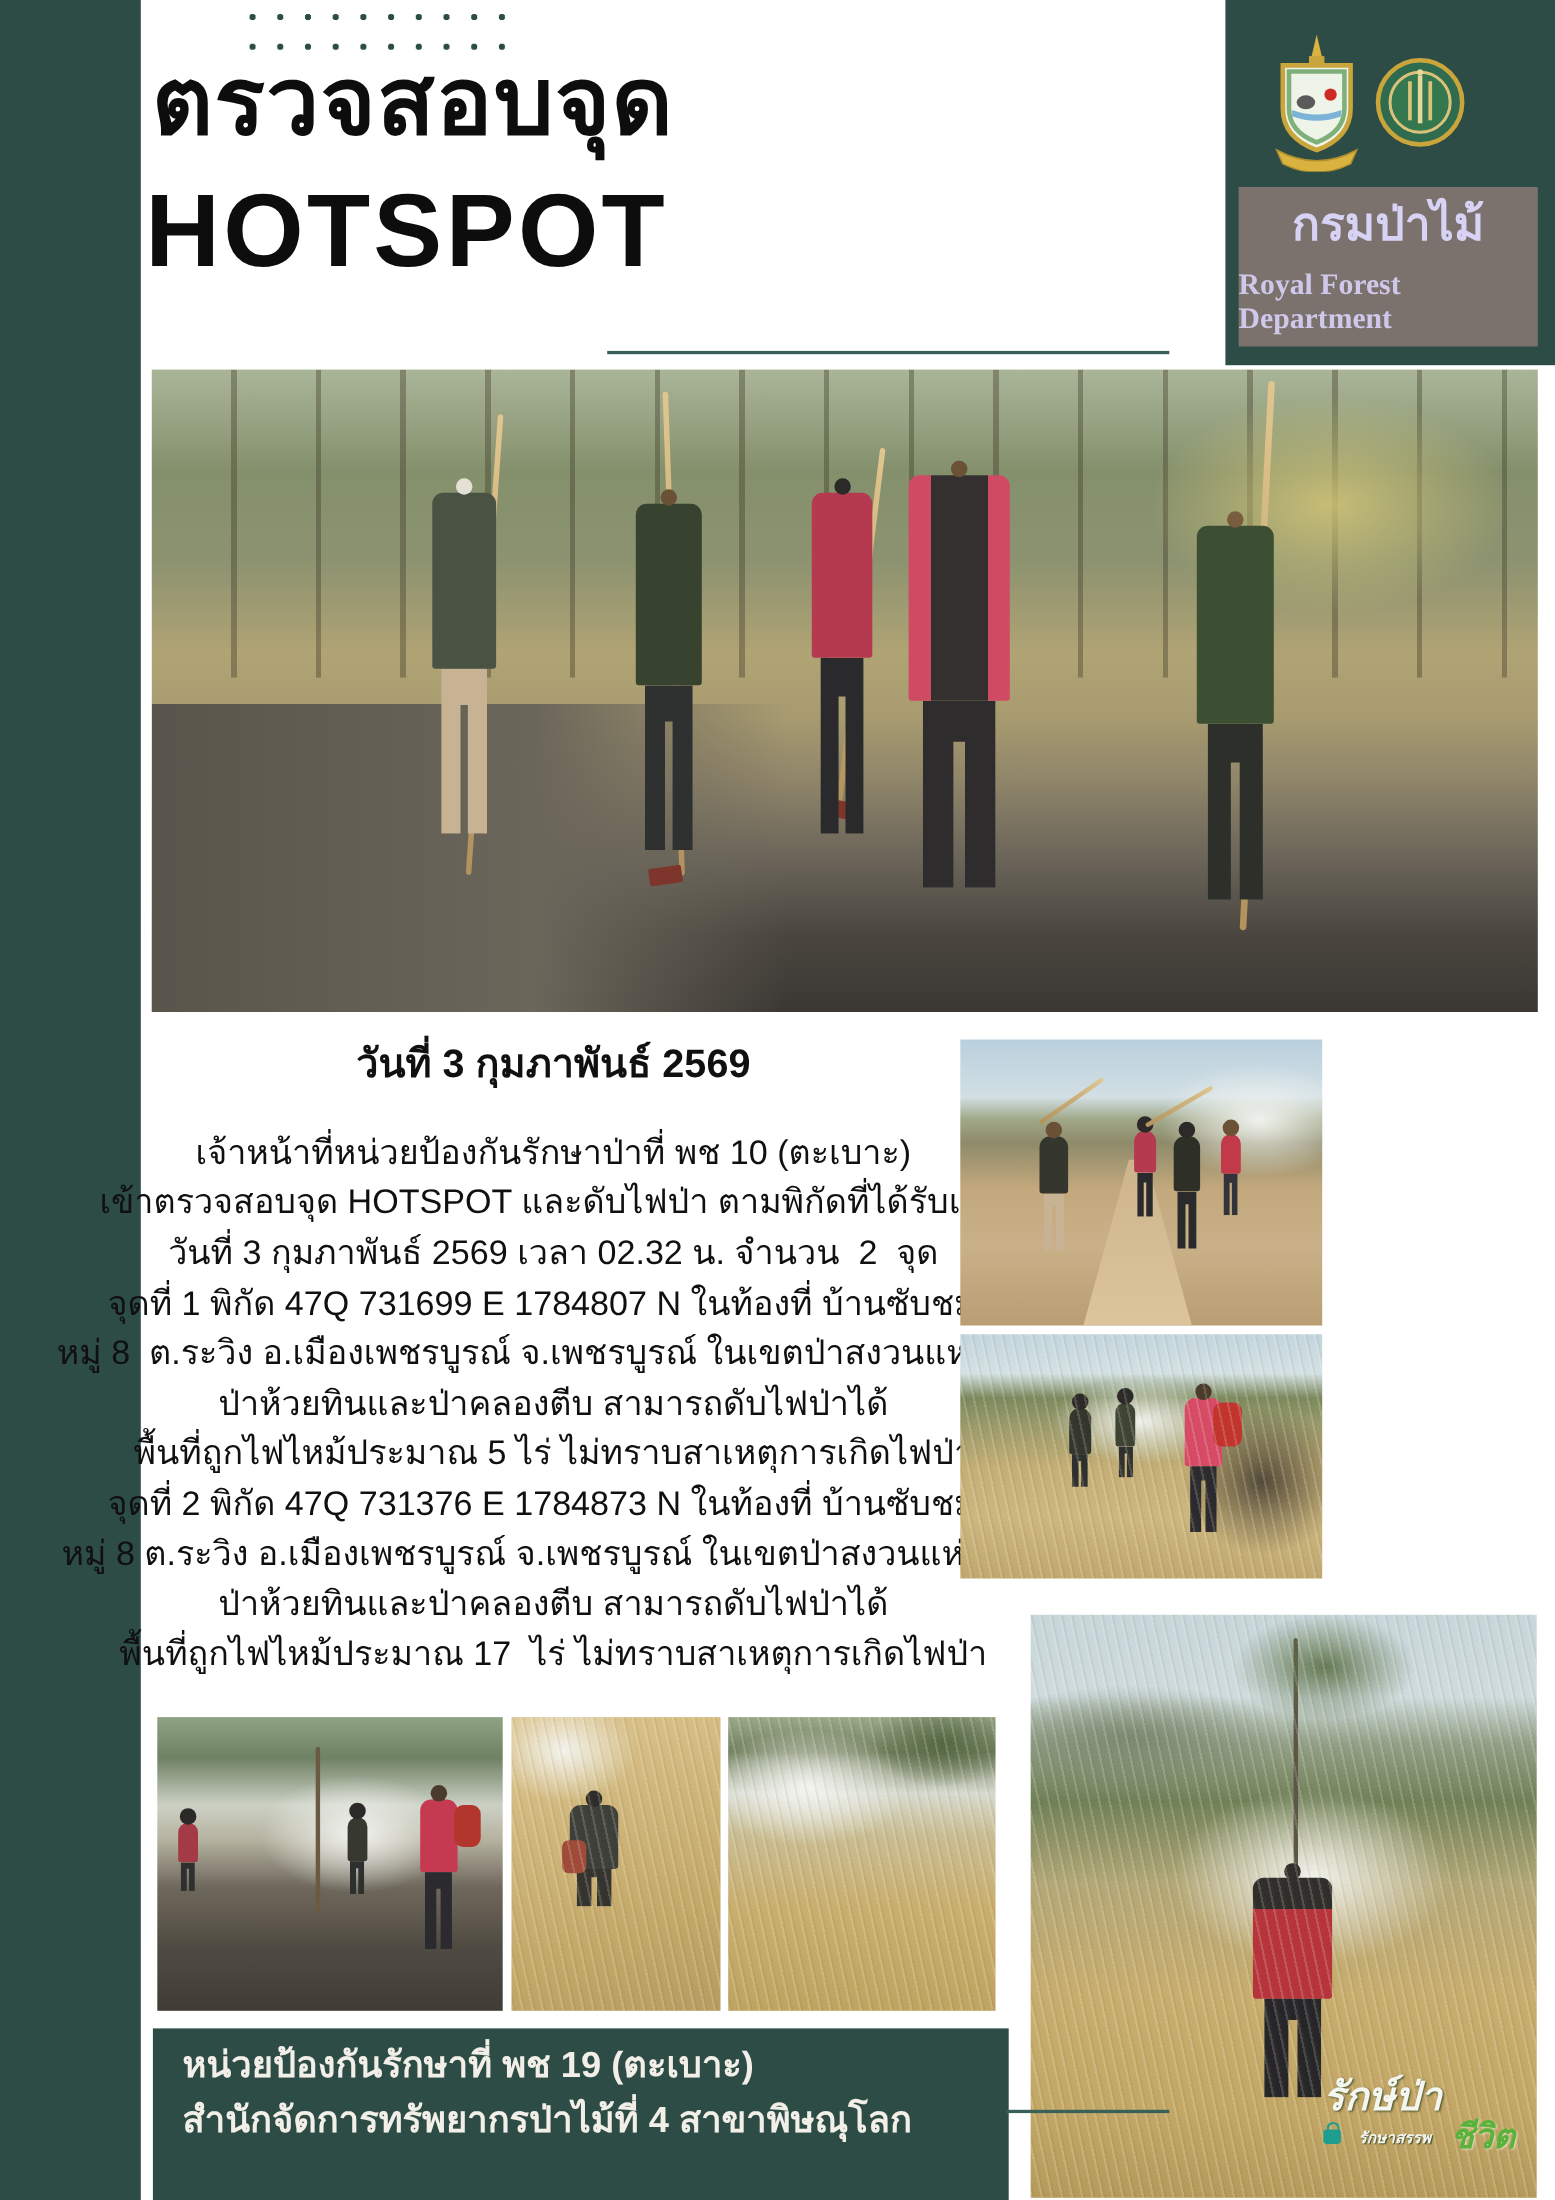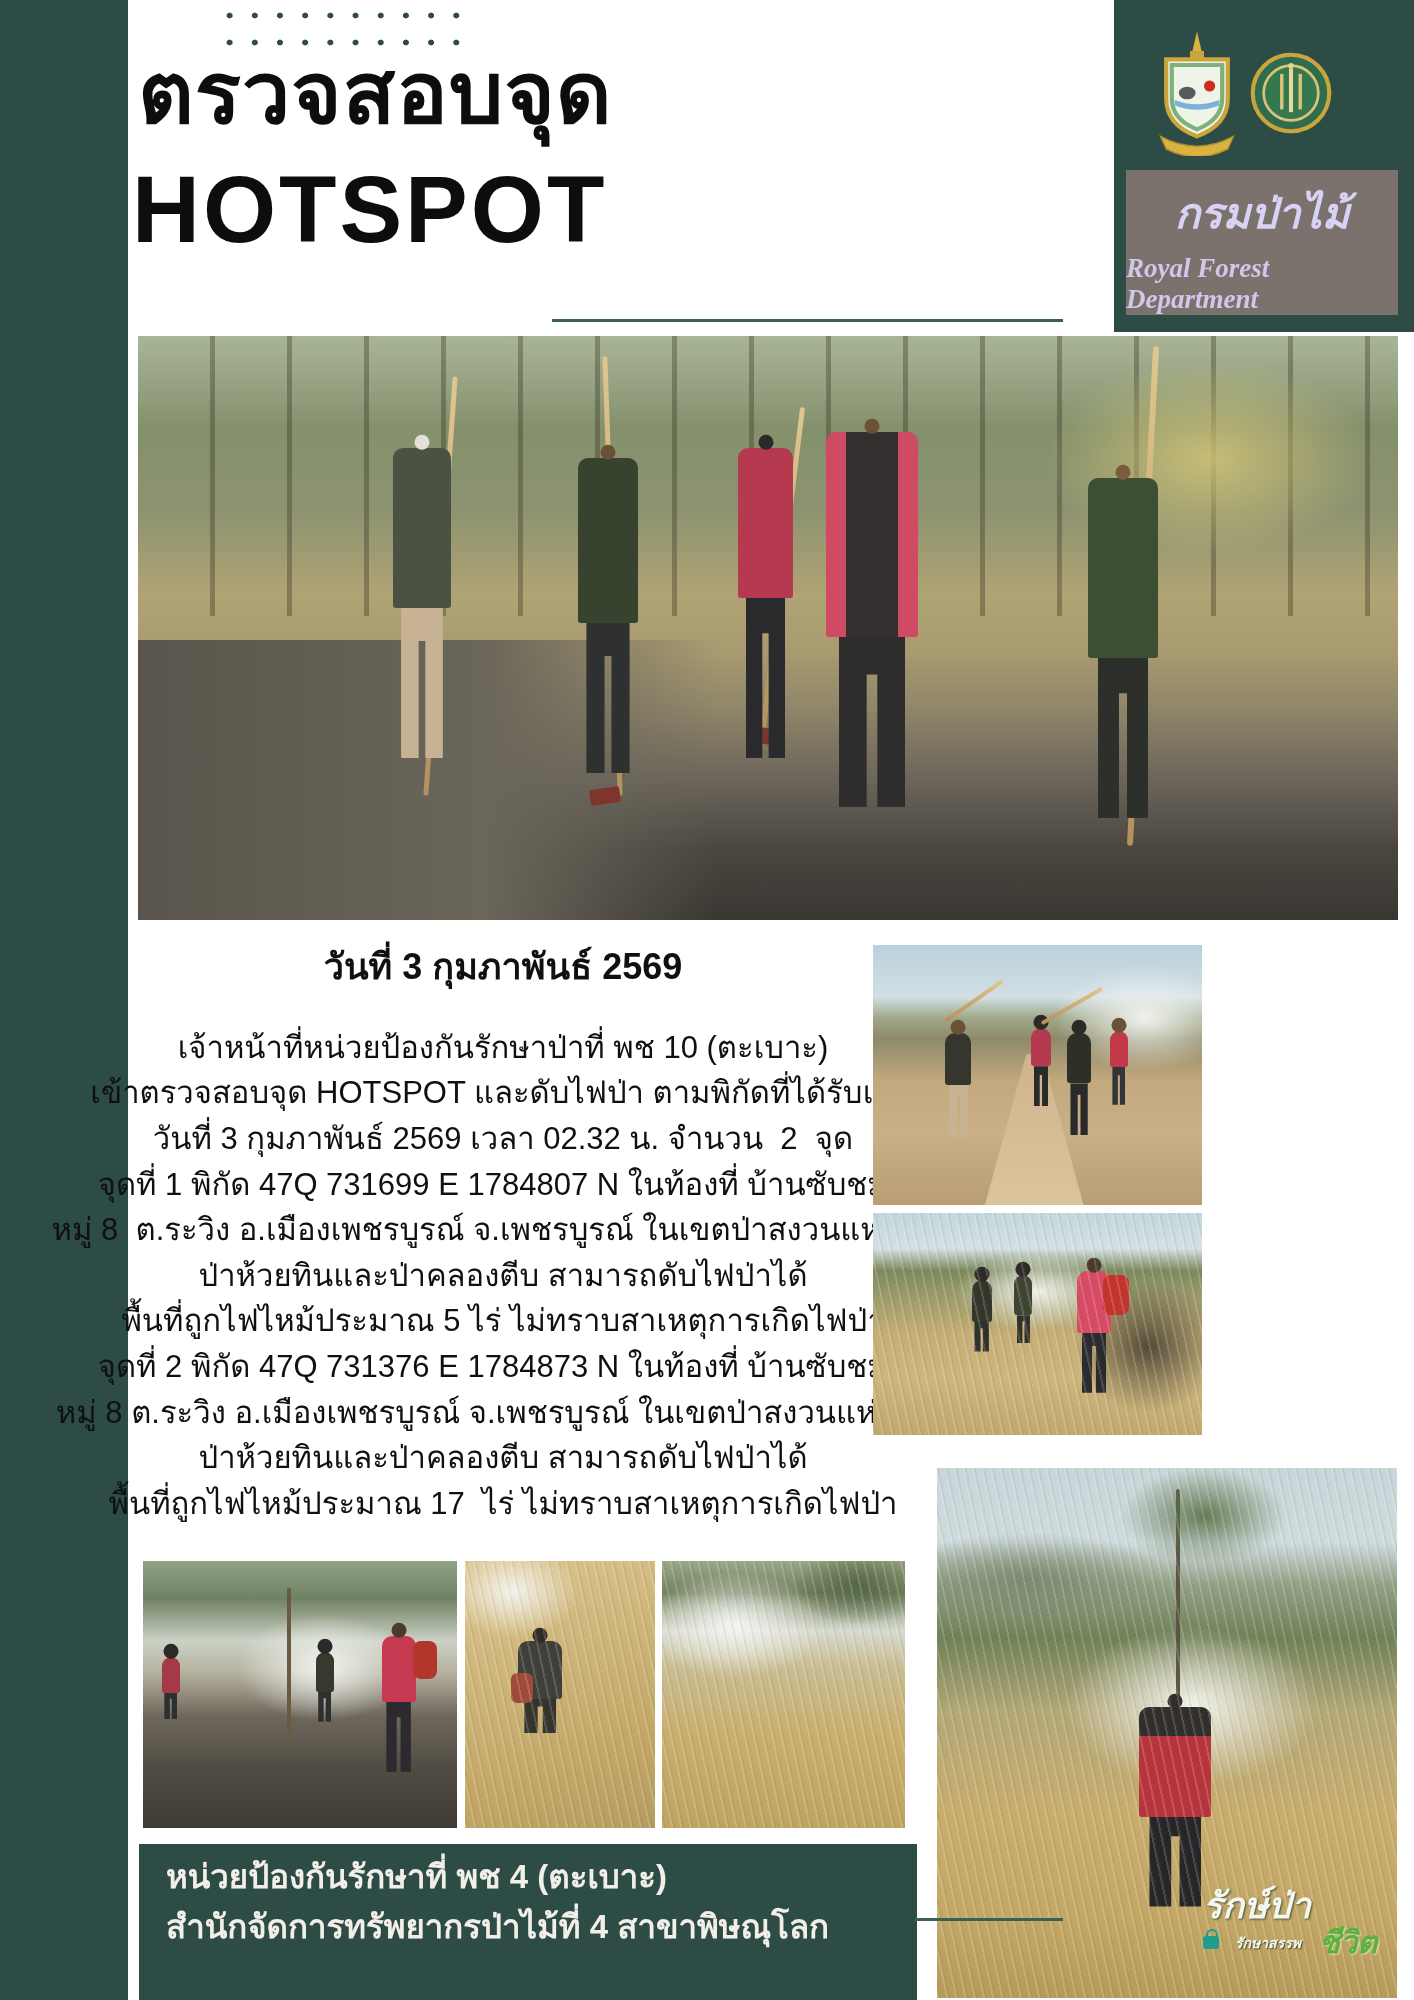--- a/index.html
+++ b/index.html
@@ -2,21 +2,21 @@
 <html><head>
 <meta charset="utf-8">
 <style>
   html,body{margin:0;padding:0;background:#e8e8e8;}
   .page{position:relative;width:1414px;height:2000px;background:#ffffff;overflow:hidden;
         font-family:"Liberation Sans", sans-serif;}
   
   .left-strip{position:absolute;left:0;top:0;width:128px;height:2000px;background:#2e4c46;}
   .top-panel{position:absolute;left:1114px;top:0;width:300px;height:332px;background:#2e4c46;}
   .gray-box{position:absolute;left:12px;top:170px;width:272px;height:145px;background:#7b726d;
-            display:flex;flex-direction:column;align-items:center;justify-content:flex-end;box-sizing:border-box;font-style:italic;}
+            display:flex;flex-direction:column;align-items:center;justify-content:flex-end;padding-bottom:10px;box-sizing:border-box;}
   .org-th{font-size:42px;font-weight:700;color:#d8d2f4;line-height:1.1;}
   .org-en{font-family:"Liberation Serif", serif;font-size:27px;font-weight:700;color:#cfc8ea;margin-top:16px;}
   .logos{position:absolute;left:40px;top:28px;width:220px;height:130px;display:flex;align-items:center;gap:10px;}
   
   .dots{position:absolute;left:211px;top:0px;width:252px;height:64px;
         background-image:radial-gradient(circle, #2e4c46 2.7px, rgba(0,0,0,0) 3.2px);
         background-size:25.2px 27px;background-position:6px 2px;}
   .title1{position:absolute;left:138px;top:44px;font-size:86px;font-weight:800;color:#0d0d0d;line-height:1.15;letter-spacing:1px;white-space:nowrap;}
   .title2{position:absolute;left:132px;top:156px;font-size:94px;font-weight:800;color:#0d0d0d;letter-spacing:3px;white-space:nowrap;}
   .rule{position:absolute;background:#3a6159;height:3px;}
@@ -194,21 +194,21 @@
 
   <div class="ph photo-f">
     <div class="smoke" style="left:-8%;top:4%;width:75%;height:40%;"></div>
     <div class="blob" style="right:-8%;top:-6%;width:55%;height:30%;background:radial-gradient(closest-side,rgba(80,100,64,.9),rgba(80,100,64,0));"></div>
     <div class="streaks"></div>
   </div>
 
   <div class="rule rule-bottom"></div>
 
   <div class="footer-box">
-    <div class="fl">หน่วยป้องกันรักษาที่ พช 4 (ตะเบาะ)</div>
+    <div class="fl">หน่วยป้องกันรักษาที่ พช 19 (ตะเบาะ)</div>
     <div class="fl">สำนักจัดการทรัพยากรป่าไม้ที่ 4 สาขาพิษณุโลก</div>
   </div>
 
   <div class="wm">
     <div class="wm-title">รักษ์ป่า</div>
     <div class="wm-row">
       <span class="lock"></span>
       <span class="wm-sub">รักษาสรรพ</span>
       <span class="wm-life">ชีวิต</span>
     </div>

